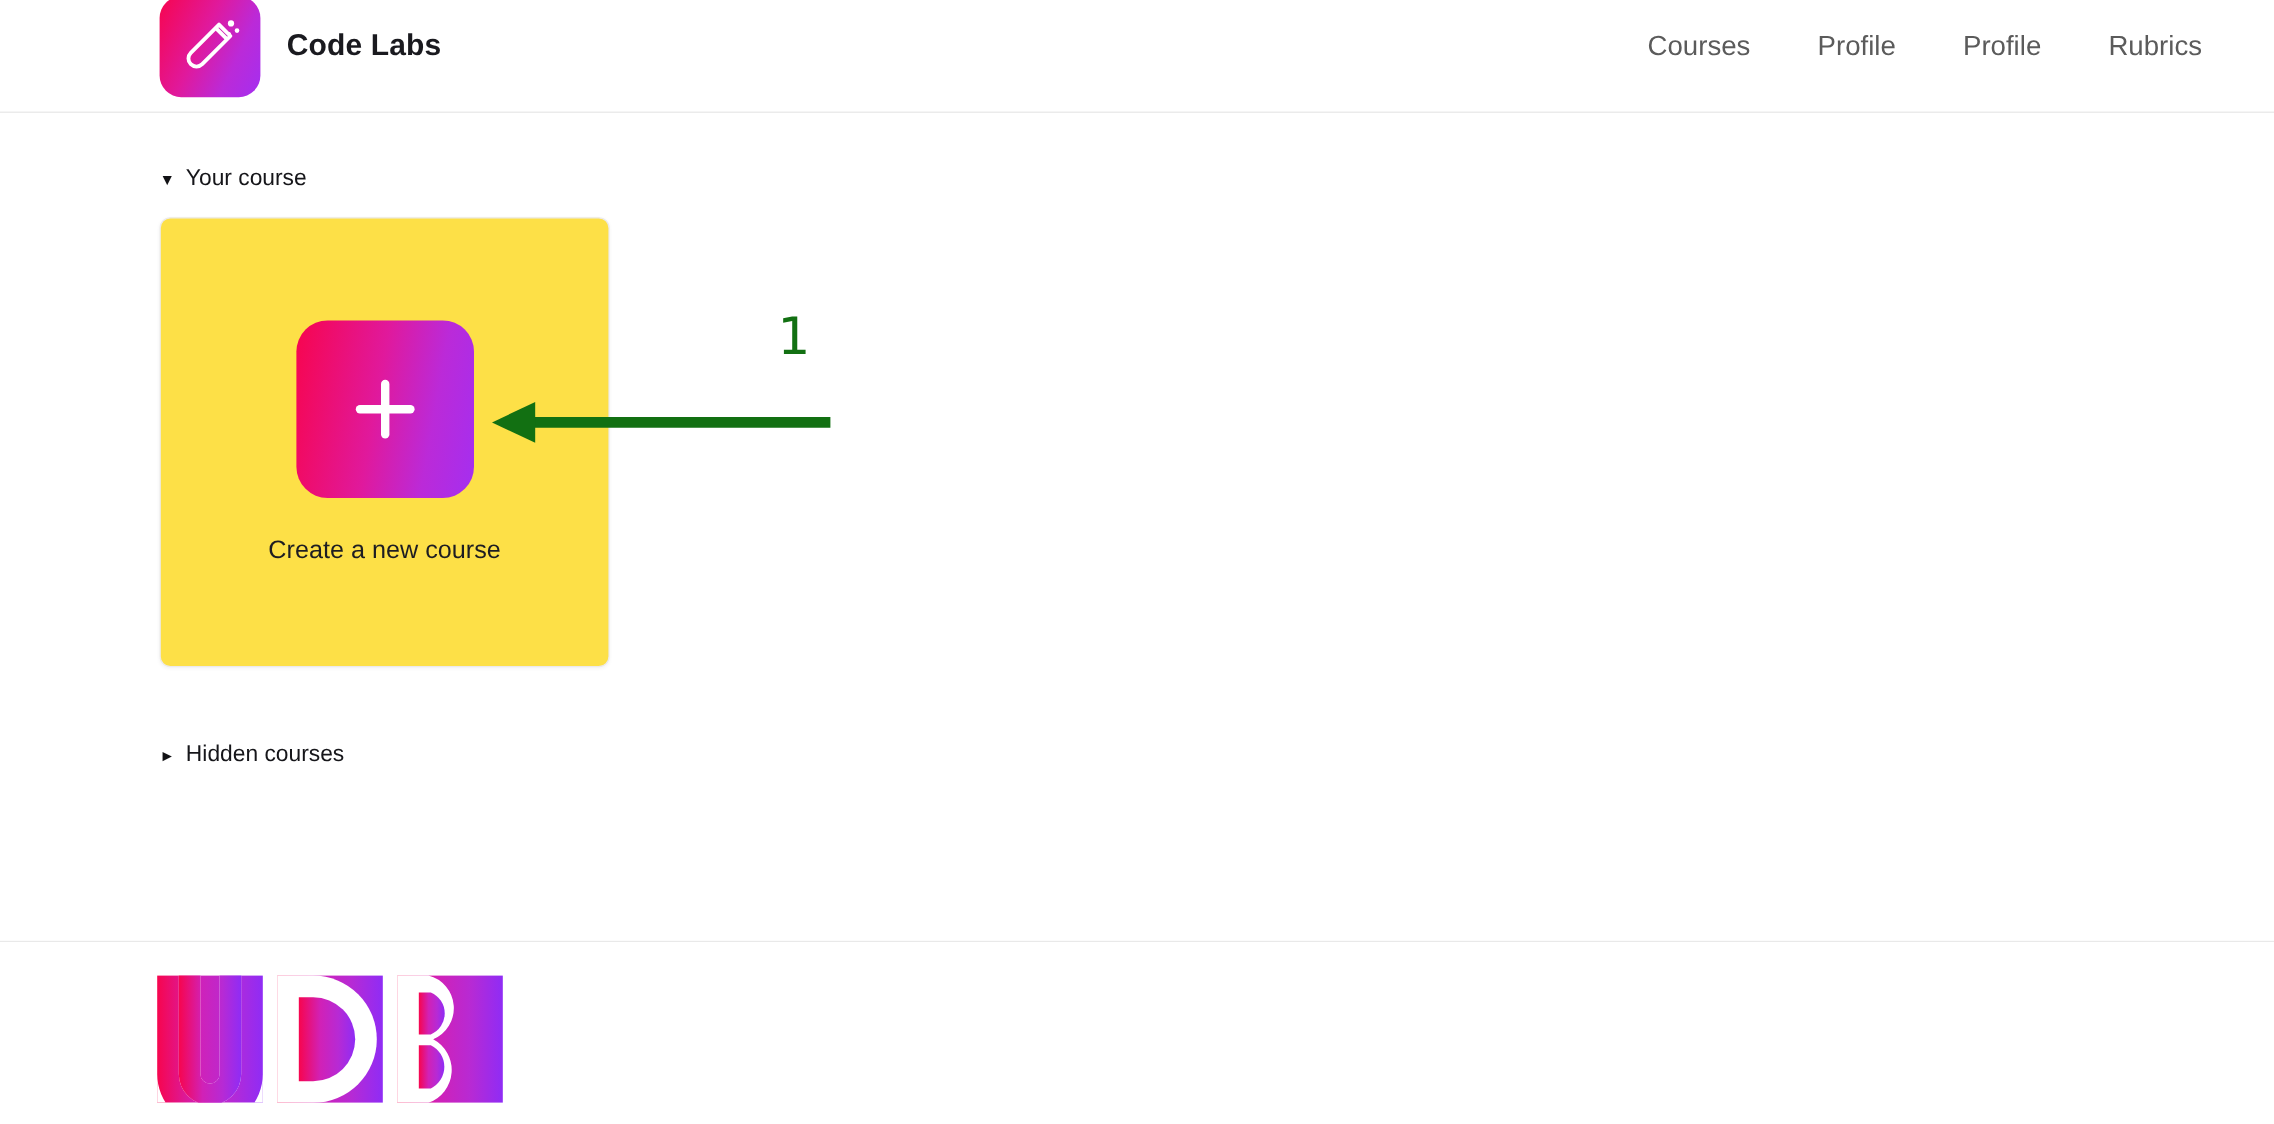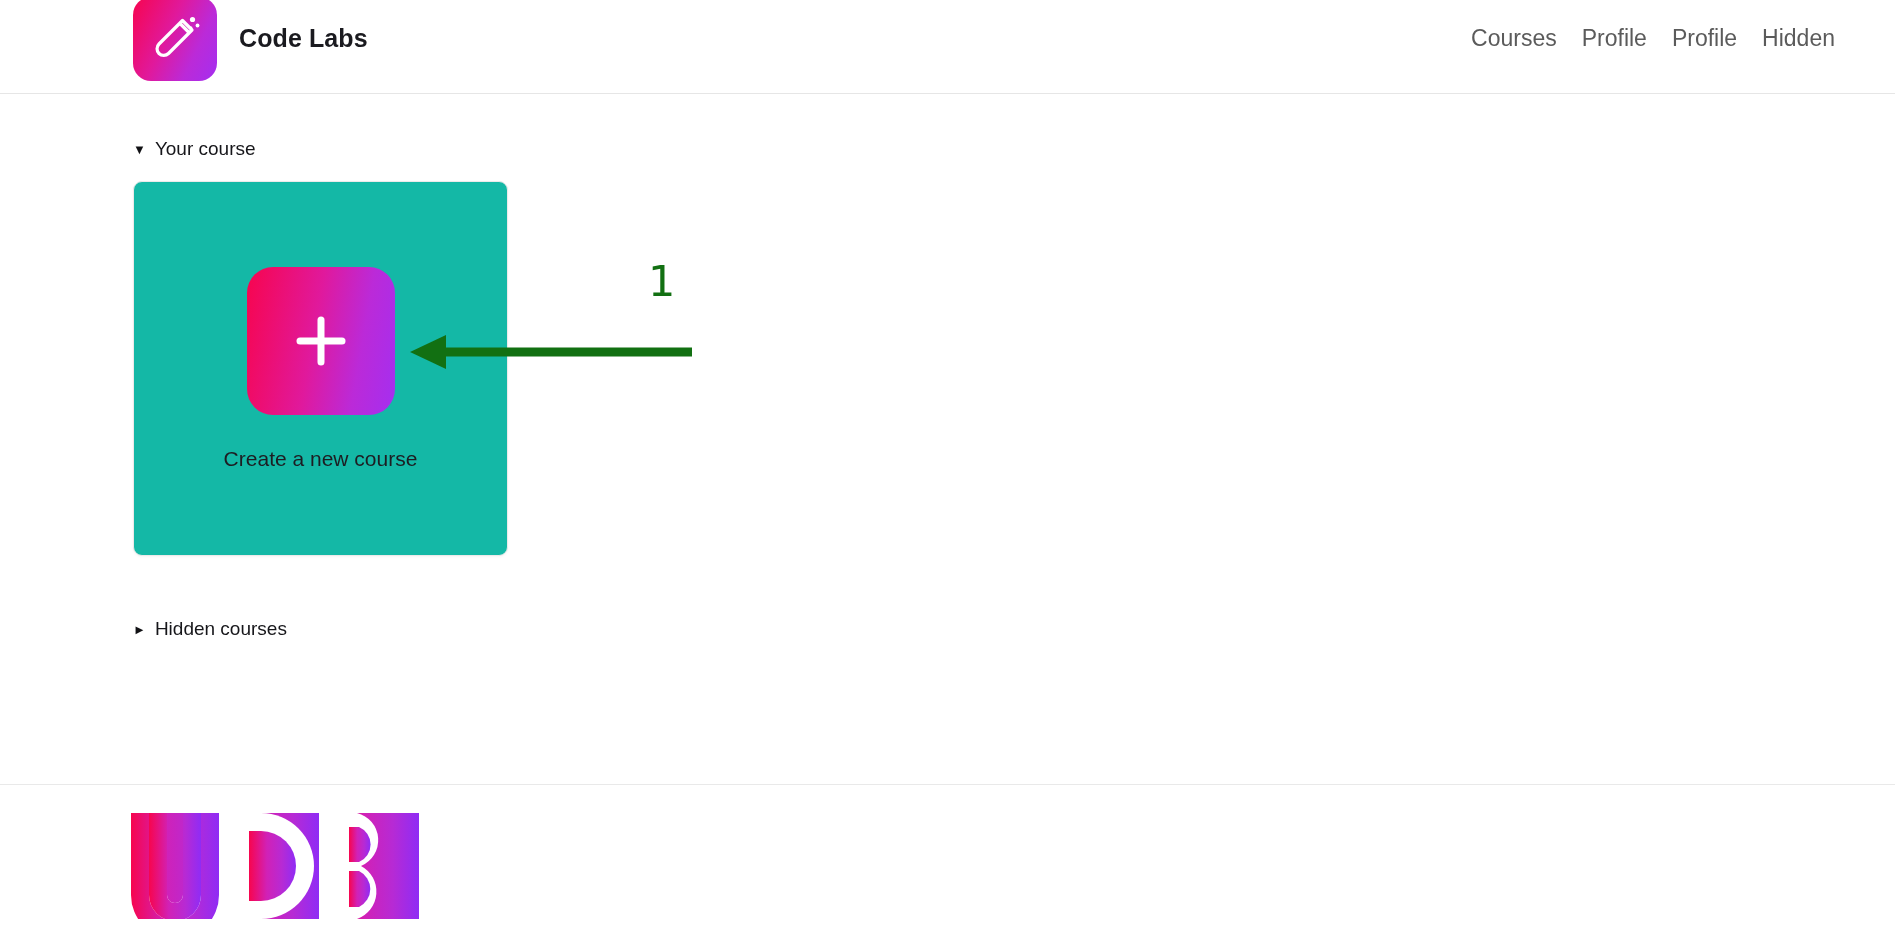--- a/index.html
+++ b/index.html
@@ -41,21 +41,21 @@
     font-size: 25px;
     font-weight: bold;
     color: #1a1a1f;
     letter-spacing: 0.1px;
     white-space: nowrap;
   }
   .nav {
     margin-left: auto;
     display: flex;
     align-items: center;
-    gap: 25px;
+    gap: 56px;
   }
   .nav-item {
     font-size: 23px;
     color: #5b5b5b;
     text-decoration: none;
     white-space: nowrap;
     cursor: pointer;
   }
 
   
@@ -82,21 +82,21 @@
   }
 
   .card-grid {
     margin-top: 21px;
     display: flex;
     gap: 28px;
   }
   .course-card {
     width: 375px;
     height: 375px;
-    background: #14b8a6;
+    background: #fde047;
     border: 1px solid #eceaea;
     border-radius: 9px;
     box-shadow: 0 1px 3px rgba(0,0,0,0.045);
     display: flex;
     flex-direction: column;
     align-items: center;
     justify-content: center;
     cursor: pointer;
   }
   .create-tile {
@@ -191,21 +191,21 @@
         </g>
       </svg>
     </div>
     <div class="brand-title">Code Labs</div>
   </div>
 
   <nav class="nav">
     <a class="nav-item">Courses</a>
     <a class="nav-item">Profile</a>
     <a class="nav-item">Profile</a>
-    <a class="nav-item">Hidden</a>
+    <a class="nav-item">Rubrics</a>
   </nav>
 </div>
 
 <div class="main">
 
   <div class="section-toggle section-your-courses">
     <span class="caret">▼</span>
     <span>Your course</span>
   </div>
 

